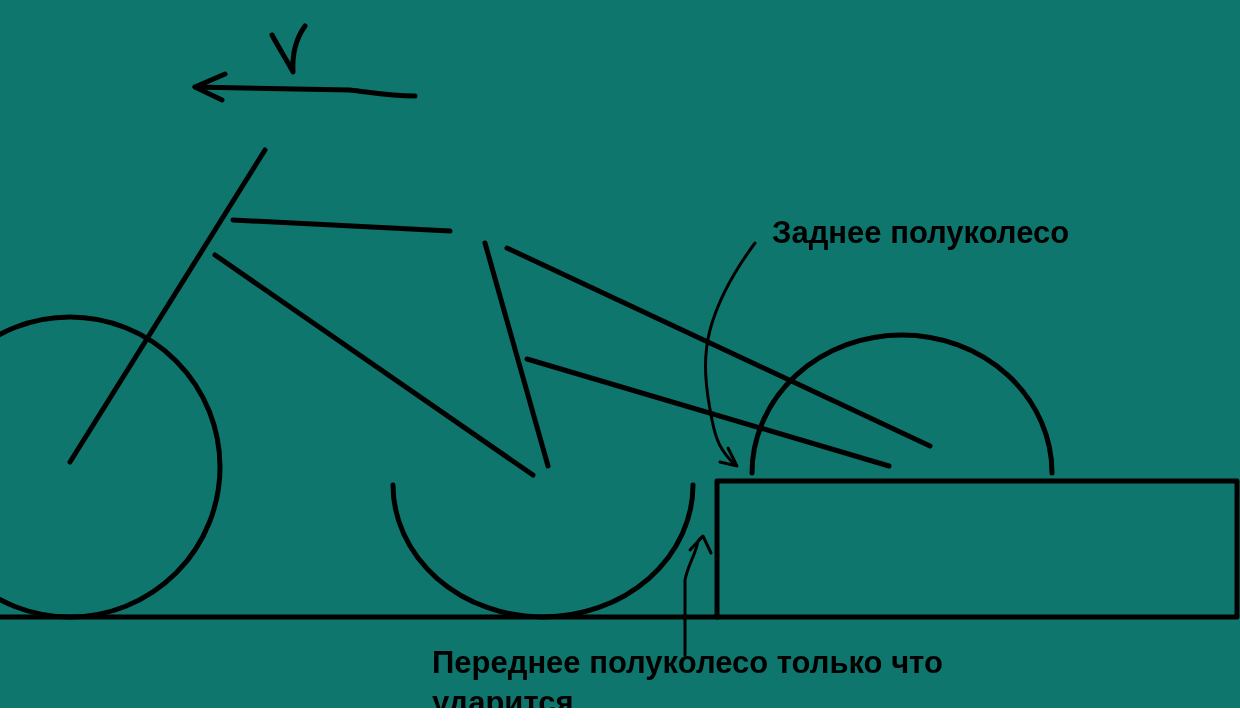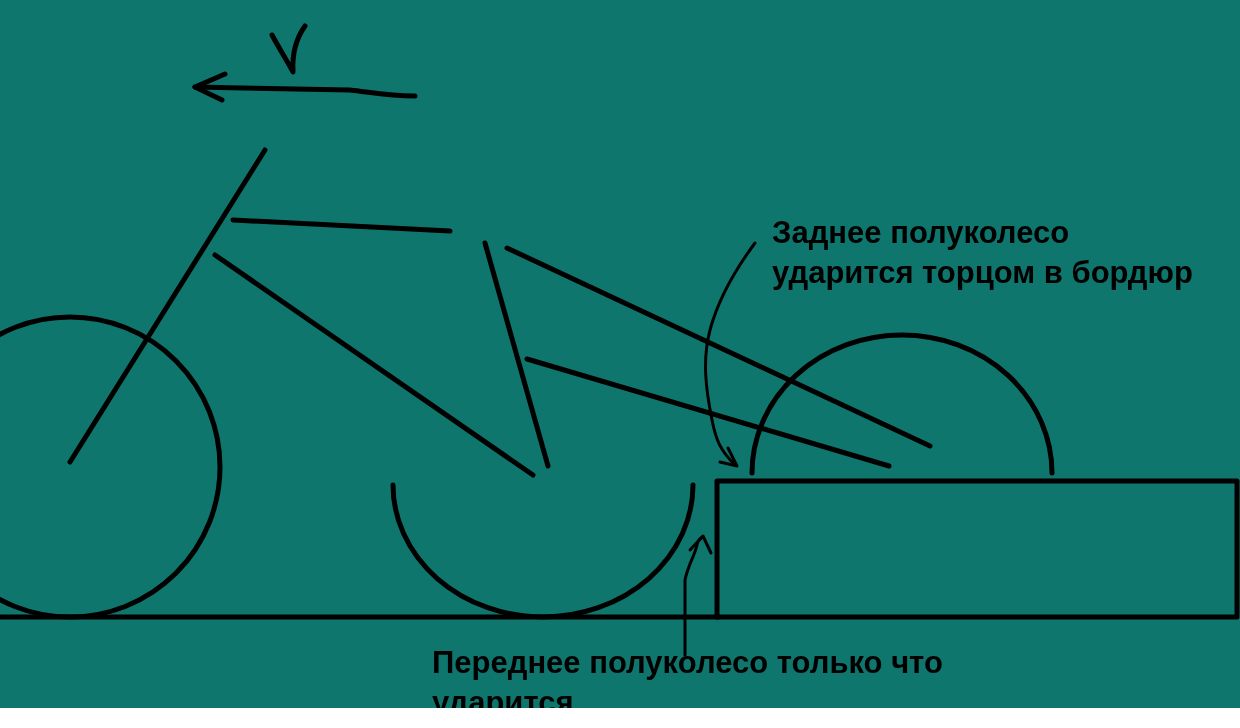--- a/index.html
+++ b/index.html
@@ -59,20 +59,19 @@
     </g>
 
     <g>
       <path class="thin" d="M 685 655 L 685 580 C 688 565, 695 555, 697 545 C 698 540, 700 538, 703 537"></path>
       <path class="thin" d="M 690 550 L 703 536 L 711 553"></path>
     </g>
   </svg>
 
   <div class="label" style="left:772px; top:213px;">
     <span>Заднее полуколесо</span>
-    <span>ударится торцом в бордюр</span>
   </div>
 
   <div class="label" style="left:432px; top:643px;">
     <span>Переднее полуколесо только что</span>
     <span>ударится</span>
   </div>
 </div>
 
 </body></html>

